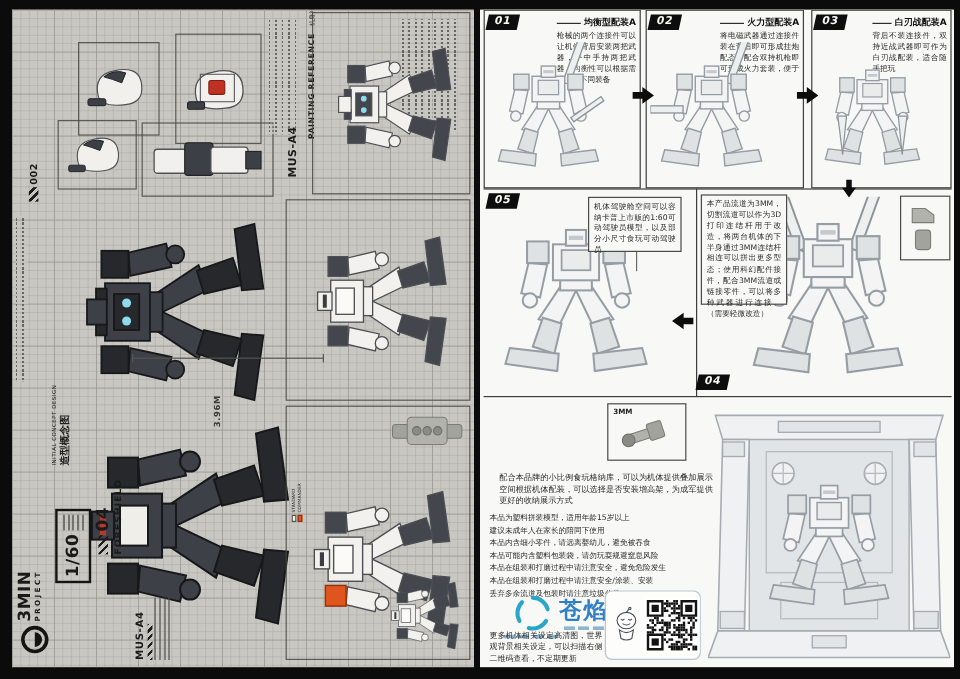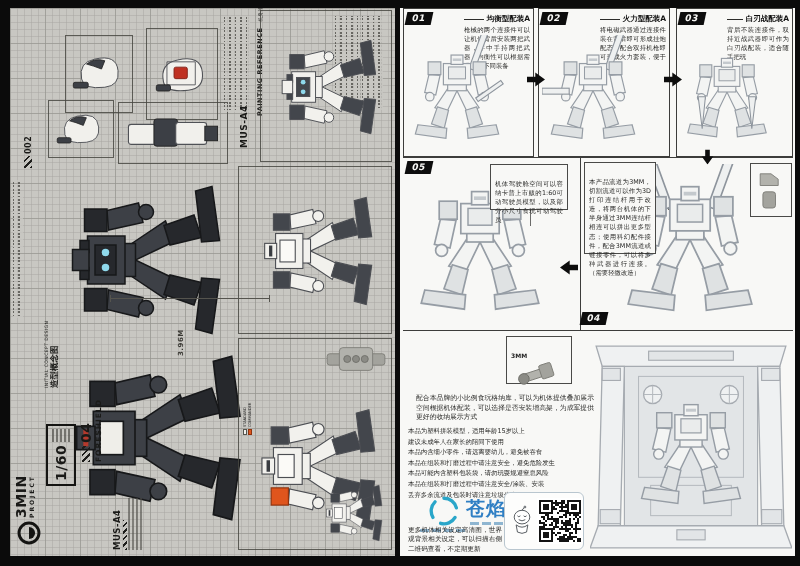--- a/index.html
+++ b/index.html
@@ -58,21 +58,21 @@
 
   
   .page-right{position:absolute;left:400px;top:8px;width:395px;height:548px;background:#f8f8f6;overflow:hidden;color:#1d1d1d;}
   .panel{position:absolute;border:1px solid #3d3d3b;background:#f8f8f6;}
   .badge{position:absolute;background:#0d0d0d;color:#f7f7f5;font-weight:bold;font-size:9px;
     padding:1px 6px 2px 6px;transform:skewX(-12deg);letter-spacing:.5px;z-index:5;}
   .ttl{display:flex;align-items:center;gap:3px;}
   .ttl .lead{flex:1;border-top:1px solid #2c2c2a;height:0;}
   .step-title{font-size:7.5px;font-weight:bold;white-space:nowrap;color:#111;}
   .cnp{font-size:6.4px;line-height:1.42;color:#2a2a28;text-align:justify;}
-  .tbox{position:absolute;border:1px solid #4a4a48;padding:15px 4px;background:#f8f8f6;z-index:3;}
+  .tbox{position:absolute;border:1px solid #4a4a48;padding:3px 4px;background:#f8f8f6;z-index:3;}
   .hline{position:absolute;background:#3d3d3b;}
   .vline{position:absolute;background:#3d3d3b;}
   .lead-line{position:absolute;background:#6b6b69;}
   .arrow{position:absolute;z-index:6;}
   .a-down svg{transform:rotate(90deg);}
   .a-left svg{transform:rotate(180deg);}
   .warn{font-size:6.4px;line-height:10.6px;color:#2a2a28;white-space:nowrap;}
   .qrbox{position:absolute;border:1px solid #b9c6cf;border-radius:6px;background:#fdfdfc;}
   .qr{background:#fff;}
   .qr rect,.qr path{fill:#131313;}
@@ -582,22 +582,22 @@
             </g>
           </svg>
         </div>
     </div>
     <div class="abs cnp" style="left:16px;top:386px;width:178px;font-size:6.8px;">配合本品牌的小比例食玩格纳库，可以为机体提供叠加展示空间根据机体配装，可以选择是否安装增高架，为成军提供更好的收纳展示方式</div>
 
     <div class="abs" style="left:8px;top:418px;width:210px;">
       <div class="warn">本品为塑料拼装模型，适用年龄15岁以上</div>
       <div class="warn">建议未成年人在家长的陪同下使用</div>
       <div class="warn">本品内含细小零件，请远离婴幼儿，避免被吞食</div>
+      <div class="warn">本品可能内含塑料包装袋，请勿玩耍规避窒息风险</div>
       <div class="warn">本品在组装和打磨过程中请注意安全，避免危险发生</div>
-      <div class="warn">本品可能内含塑料包装袋，请勿玩耍规避窒息风险</div>
       <div class="warn">本品在组装和打磨过程中请注意安全/涂装、安装</div>
       <div class="warn">丢弃多余流道及包装时请注意垃圾分类</div>
     </div>
 
     <div class="abs dec" style="left:26px;top:487px;width:36px;height:32px;">
         <svg viewBox="0 0 40 40" class="swirl">
           <g transform="rotate(0 20 20)">
             <path d="M20,4 A16,16 0 0 1 35.5,16"></path>
           </g>
           <g transform="rotate(120 20 20)">

